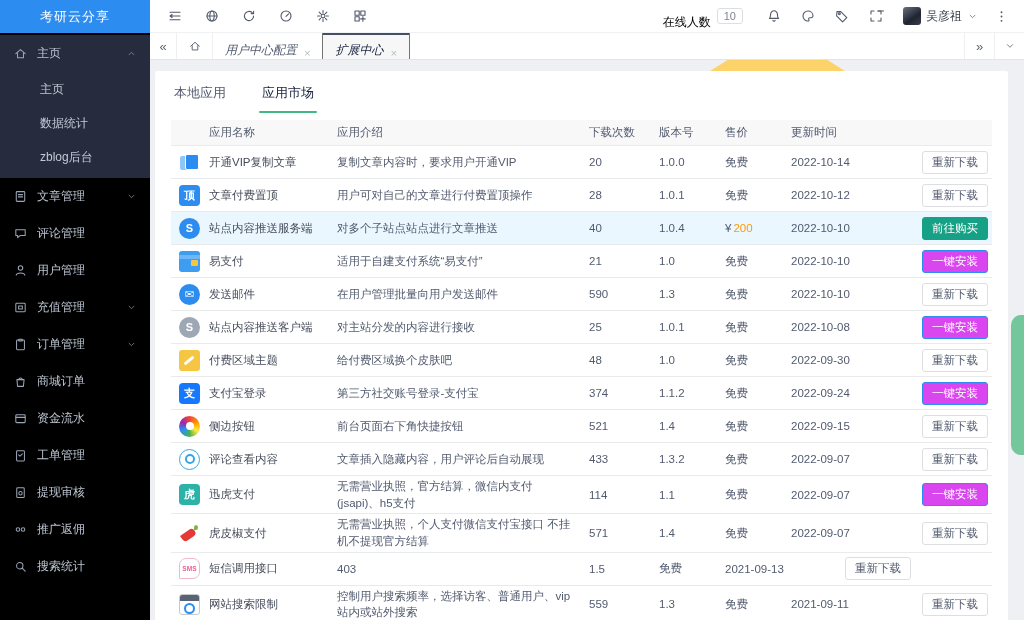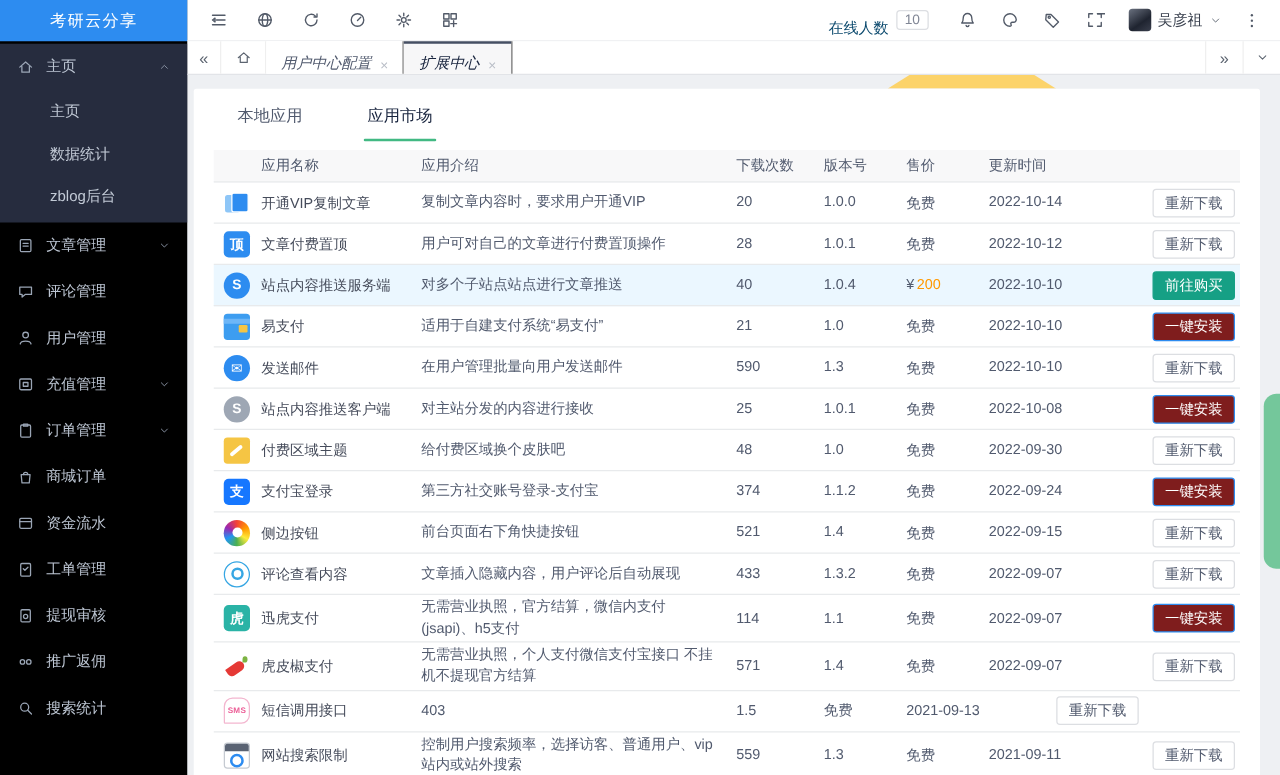--- a/index.html
+++ b/index.html
@@ -22,21 +22,21 @@
 
   
   .main { flex:1; display:flex; flex-direction:column; position:relative; min-width:0; }
 
   .topbar { height:33px; background:#fff; display:flex; align-items:center;
     padding:0 10px 0 6px; border-bottom:1px solid #f0f1f3; }
   .tool { width:37px; height:33px; display:flex; align-items:center; justify-content:center;
     color:#525a68; cursor:pointer; }
   .topbar-right { margin-left:auto; display:flex; align-items:center; gap:4px; }
   .online { display:flex; align-items:center; gap:6px; margin-right:10px; }
-  .online-label { color:#0c4a6e; font-size:12px;margin-top:12px; }
+  .online-label { color:#000000; font-size:12px;margin-top:12px; }
   .online-badge { border:1px solid #dcdee2; border-radius:3px; color:#808695;
     font-size:11px; padding:1px 6px; background:#fff; }
   .user { display:flex; align-items:center; gap:5px; margin:0 6px; cursor:pointer; }
   .avatar { width:18px; height:18px; border-radius:3px;
     background:linear-gradient(145deg,#6b7280 0%,#1f2430 60%,#3a3f4d 100%); }
   .username { color:#39404e; font-size:12px; }
 
   
   .tabbar { height:27px; background:#fff; display:flex; align-items:stretch;
     border-bottom:1px solid #e2e4e8; }
@@ -55,42 +55,42 @@
   
   .content { flex:1; position:relative; overflow:hidden; background:#eef0f3; }
   .deco-yellow { position:absolute; left:560px; top:0; width:135px; height:11px; background:#fcd36a;
     -webkit-clip-path:polygon(13% 0,87% 0,100% 100%,0 100%); clip-path:polygon(13% 0,87% 0,100% 100%,0 100%); }
   .deco-green { position:absolute; right:0; top:255px; width:13px; height:140px;
     background:#74c79b; border-radius:10px 0 0 10px; }
   .card { position:absolute; left:5px; top:11px; right:16px; bottom:-12px;
     background:#fff; border-radius:2px; padding:0 16px; }
 
   .content-tabs { display:flex; gap:30px; padding-top:13px; height:42px; }
-  .ctab { font-size:13px; color:#515a6e; padding:0 3px 9px; position:relative; cursor:pointer;margin-left:16px; }
+  .ctab { font-size:13px; color:#515a6e; padding:0 3px 9px; position:relative; cursor:pointer; }
   .ctab.active { color:#17233d; }
   .ctab.active::after { content:''; position:absolute; left:0; right:0; bottom:0; height:2px;
     background:#42b983; border-radius:1px; }
 
   
   .table { margin-top:7px; --cols:38px 128px 252px 70px 66px 66px 124px 1fr; }
   .thead { display:grid; grid-template-columns:var(--cols); align-items:center; height:26px;
     background:#f8f8f9; color:#515a6e; font-size:11.5px; border-bottom:1px solid #e8eaec; }
   .trow { display:grid; grid-template-columns:var(--cols); align-items:center; min-height:33px;
     border-bottom:1px solid #e8eaec; padding:2px 0; font-size:11.5px; }
   .trow.hl { background:#ebf7ff; }
   .cell-name { color:#464c5b; padding-right:8px; }
   .cell-desc { color:#515a6e; padding-right:14px; line-height:1.45; }
   .cell-action { display:flex; justify-content:flex-end; padding-right:4px; }
   .yen { color:#515a6e; margin-right:2px; }
   .amount { color:#ff9900; }
 
   .btn { font-size:11.5px; padding:3px 9px; border-radius:3px; border:1px solid #dcdee2;
     background:#fff; color:#515a6e; cursor:pointer; white-space:nowrap;
     font-family:"Liberation Sans","DejaVu Sans",sans-serif; }
-  .btn.primary { background:#7f1d1d; border-color:#2d8cf0; color:#fff; }
+  .btn.primary { background:#d946ef; border-color:#2d8cf0; color:#fff; }
   .btn.success { background:#16a085; border-color:#16a085; color:#fff; }
 
   
   .app-icon { width:21px; height:21px; margin-left:8px; display:flex; align-items:center;
     justify-content:center; color:#fff; font-weight:bold; font-size:11px; position:relative; flex-shrink:0; }
   .icon-copy::before { content:''; position:absolute; left:1px; top:4px; width:12px; height:14px;
     background:#8ec6f7; border-radius:2px; }
   .icon-copy::after { content:''; position:absolute; left:6px; top:2px; width:12px; height:14px;
     background:#2d8cf0; border-radius:2px; border:1px solid #fff; }
   .icon-wallet { background:#3d9df0; border-radius:3px; }

